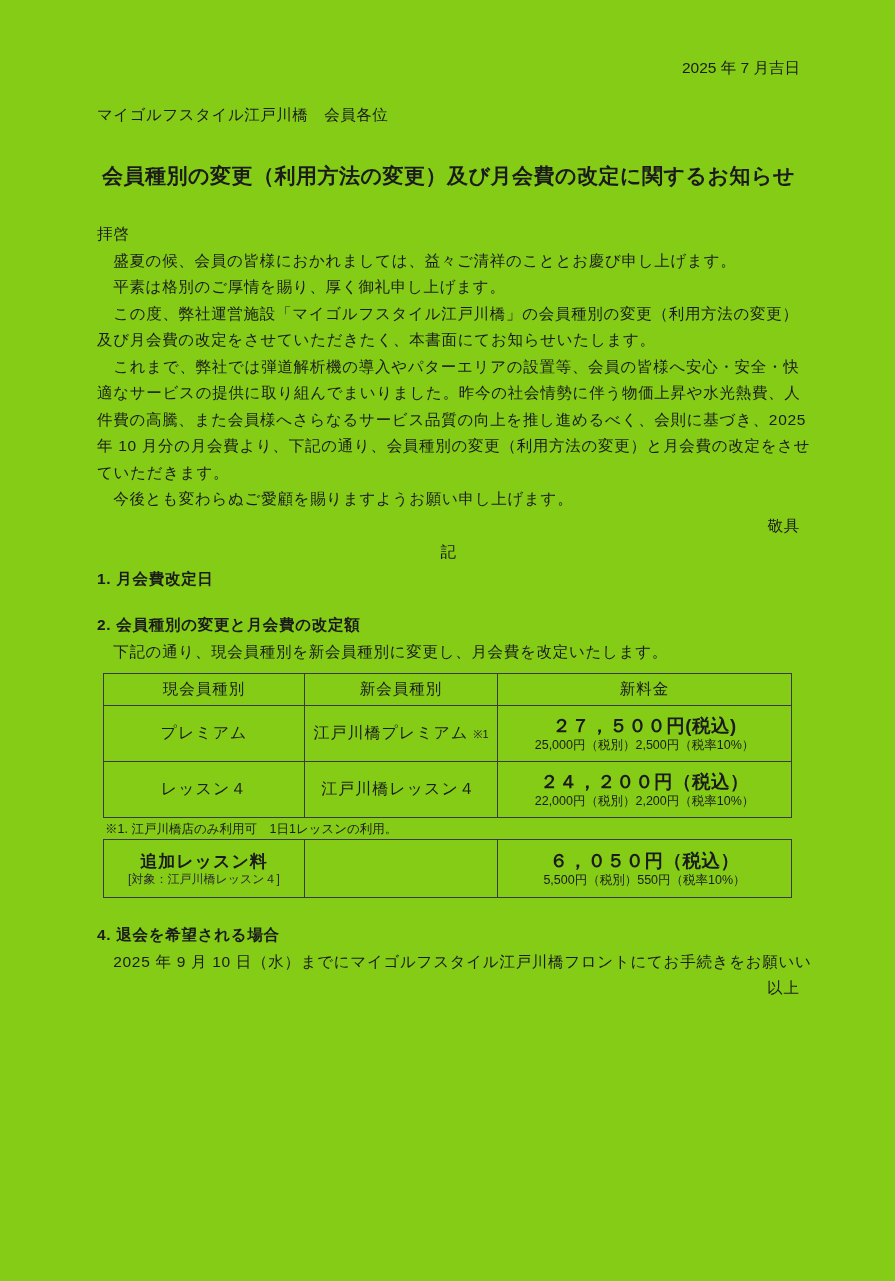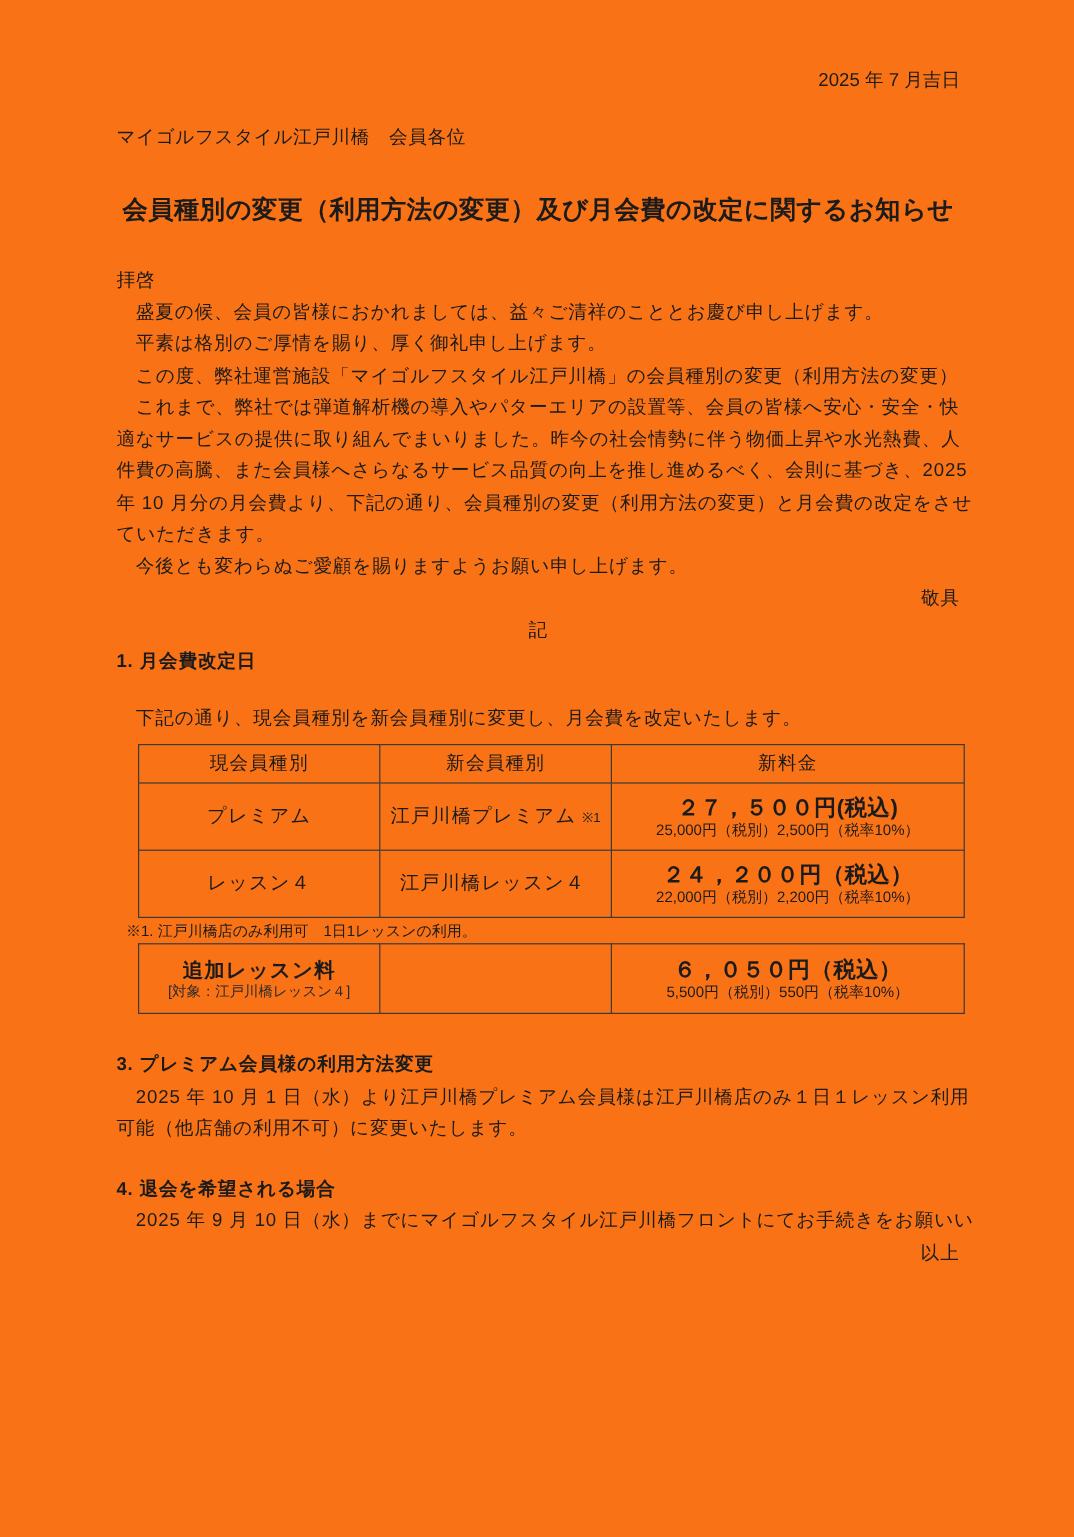--- a/index.html
+++ b/index.html
@@ -1,17 +1,17 @@
 <!DOCTYPE html>
 <html><head>
 <meta charset="utf-8">
 <style>
   html,body { margin:0; padding:0; background:#ffffff; }
   .page {
-    width:895px; height:1281px; background:#f97316; overflow:hidden;
+    width:895px; height:1281px; background:#84cc16; overflow:hidden;
     font-family:"Liberation Sans", sans-serif; color:#1b1b1b; position:relative;
   }
   .content { padding:0 95px 0 97px; }
 
   .date { padding-top:58px; text-align:right; font-size:15.5px; line-height:20px; }
   .recipient { margin-top:27px; font-size:15.5px; line-height:20px; letter-spacing:0.5px; }
   .company { margin-top:8px; text-align:right; font-size:15.5px; line-height:20px; letter-spacing:0.5px; }
 
   .title { margin:37px 0 0 0; text-align:center; font-size:21px; font-weight:bold;
            letter-spacing:0.5px; line-height:28px; }
@@ -20,21 +20,21 @@
   .line { font-size:15.5px; line-height:26.5px; letter-spacing:0.7px; white-space:pre; }
   .closing { text-align:right; font-size:15.5px; line-height:26.5px; letter-spacing:0.7px; }
   .record { text-align:center; font-size:15.5px; line-height:26.5px; letter-spacing:0.7px; }
 
   .section { margin:0; }
   .sec2 { margin-top:20px; }
   .sec3 { margin-top:30px; }
   .sec4 { margin-top:24px; }
   .section-heading { font-size:15.5px; font-weight:bold; line-height:26.5px; letter-spacing:0.7px; white-space:pre; }
 
-  table { border-collapse:collapse; table-layout:fixed; width:688px; margin-left:18px;padding-left:13px; }
+  table { border-collapse:collapse; table-layout:fixed; width:688px; margin-left:6px;padding-left:13px; }
   .pricing-table { margin-top:8px; }
   col.c1 { width:201px; } col.c2 { width:193px; } col.c3 { width:294px; }
   th, td { border:1.5px solid #3a3a3a; text-align:center; vertical-align:middle;
            padding:0; overflow:hidden; }
   th { height:31px; font-size:15.5px; font-weight:normal; letter-spacing:1px; }
   .data-row td { height:55px; font-size:16px; letter-spacing:1px; }
   .note-ref { font-size:11px; margin-left:5px; letter-spacing:0; }
   .price-main { font-size:18.5px; font-weight:bold; line-height:23px; letter-spacing:0.5px; }
   .price-sub { font-size:12.5px; line-height:17px; letter-spacing:0; }
 
@@ -55,36 +55,38 @@
     <div class="date">2025 年 7 月吉日</div>
     <div class="recipient">マイゴルフスタイル江戸川橋　会員各位</div>
 
     <div class="title">会員種別の変更（利用方法の変更）及び月会費の改定に関するお知らせ</div>
 
     <div class="paragraph">
       <div class="line">拝啓</div>
       <div class="line">　盛夏の候、会員の皆様におかれましては、益々ご清祥のこととお慶び申し上げます。</div>
       <div class="line">　平素は格別のご厚情を賜り、厚く御礼申し上げます。</div>
       <div class="line">　この度、弊社運営施設「マイゴルフスタイル江戸川橋」の会員種別の変更（利用方法の変更）</div>
+      <div class="line">及び月会費の改定をさせていただきたく、本書面にてお知らせいたします。</div>
       <div class="line">　これまで、弊社では弾道解析機の導入やパターエリアの設置等、会員の皆様へ安心・安全・快</div>
       <div class="line">適なサービスの提供に取り組んでまいりました。昨今の社会情勢に伴う物価上昇や水光熱費、人</div>
       <div class="line">件費の高騰、また会員様へさらなるサービス品質の向上を推し進めるべく、会則に基づき、2025</div>
       <div class="line">年 10 月分の月会費より、下記の通り、会員種別の変更（利用方法の変更）と月会費の改定をさせ</div>
       <div class="line">ていただきます。</div>
       <div class="line">　今後とも変わらぬご愛顧を賜りますようお願い申し上げます。</div>
     </div>
 
     <div class="closing">敬具</div>
     <div class="record">記</div>
 
     <div class="section sec1">
       <div class="section-heading">1. 月会費改定日</div>
     </div>
 
     <div class="section sec2">
+      <div class="section-heading">2. 会員種別の変更と月会費の改定額</div>
       <div class="line">　下記の通り、現会員種別を新会員種別に変更し、月会費を改定いたします。</div>
     </div>
 
     <table class="pricing-table">
       <colgroup>
           <col class="c1">
           <col class="c2">
           <col class="c3">
         </colgroup>
       <thead>
@@ -130,25 +132,20 @@
           </td>
           <td></td>
           <td>
             <div class="price-main">６，０５０円（税込）</div>
             <div class="price-sub">5,500円（税別）550円（税率10%）</div>
           </td>
         </tr>
       </tbody>
     </table>
 
-    <div class="section sec3">
-      <div class="section-heading">3. プレミアム会員様の利用方法変更</div>
-      <div class="line">　2025 年 10 月 1 日（水）より江戸川橋プレミアム会員様は江戸川橋店のみ１日１レッスン利用</div>
-      <div class="line">可能（他店舗の利用不可）に変更いたします。</div>
-    </div>
 
     <div class="section sec4">
       <div class="section-heading">4. 退会を希望される場合</div>
       <div class="line">　2025 年 9 月 10 日（水）までにマイゴルフスタイル江戸川橋フロントにてお手続きをお願いい</div>
     </div>
 
     <div class="end-marker">以上</div>
 
   </div>
 </div>

